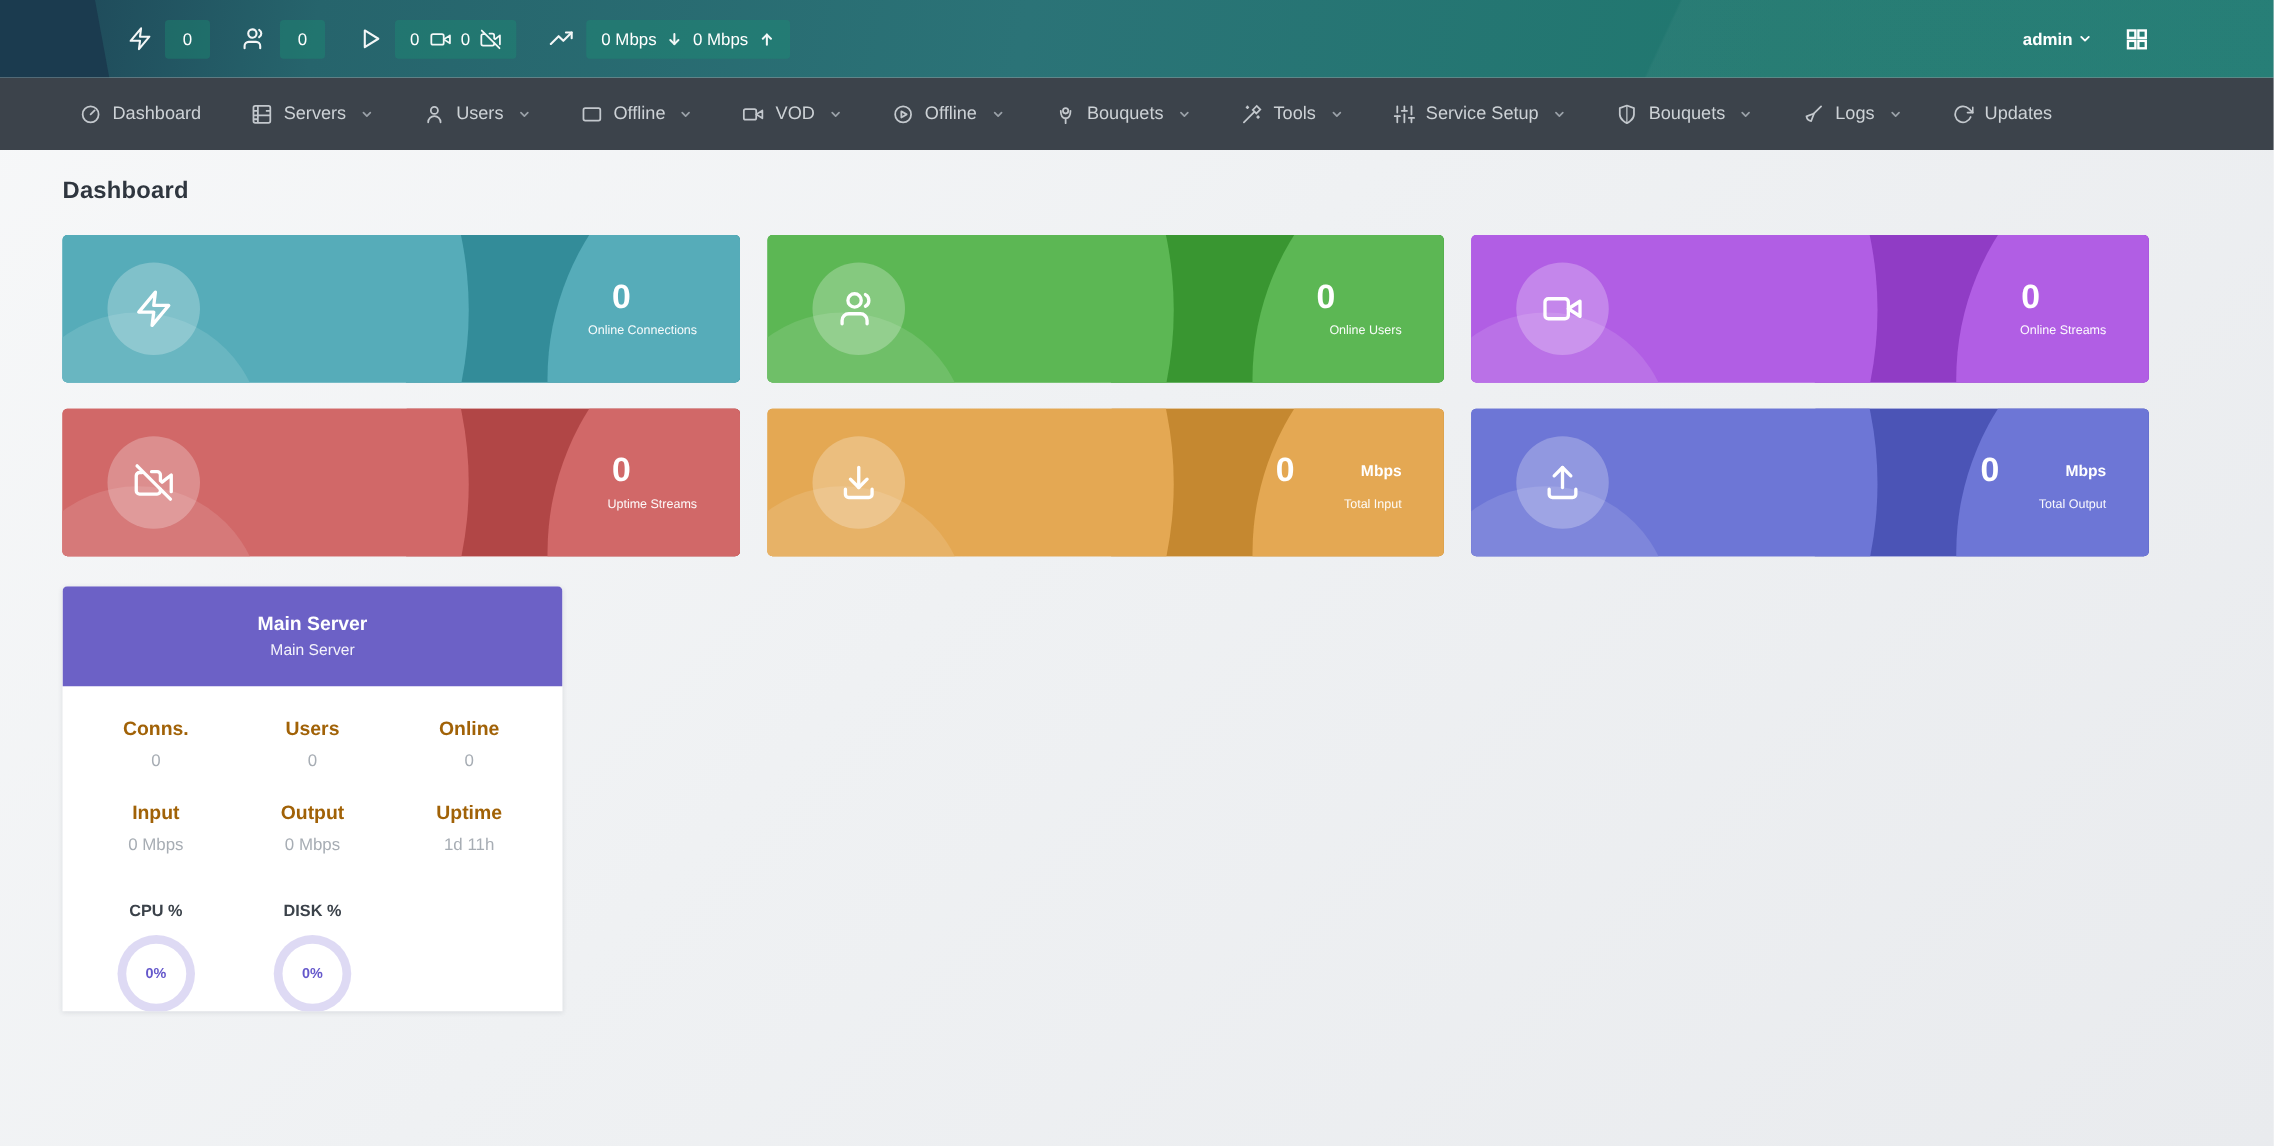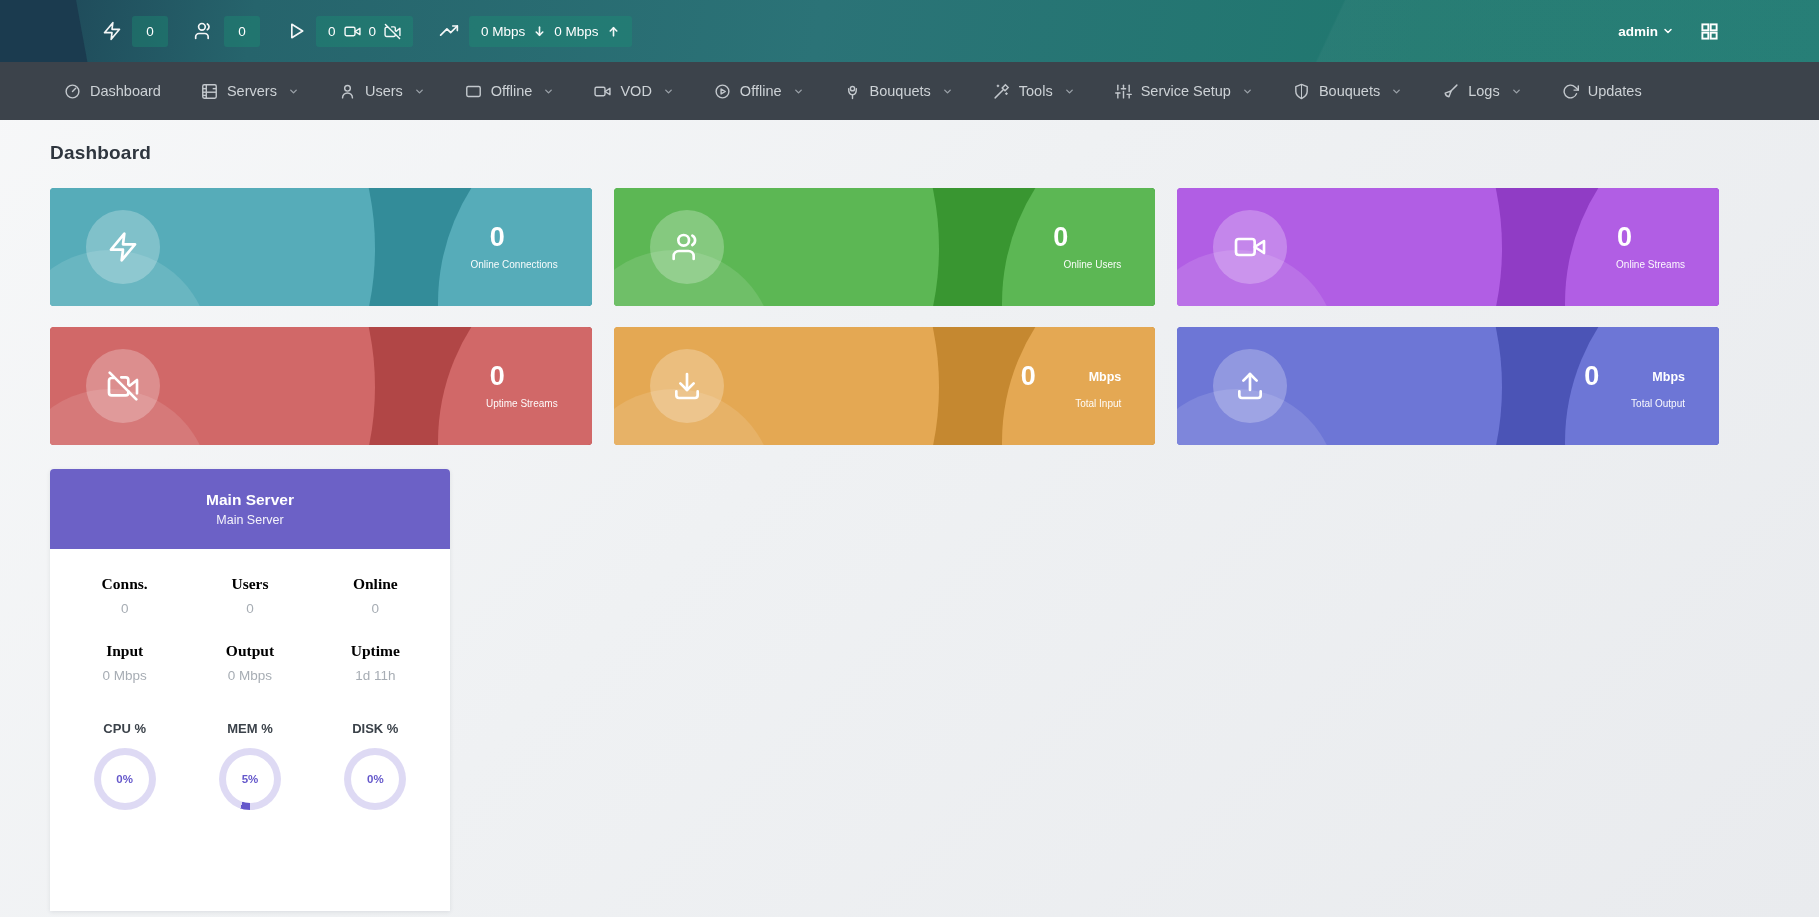--- a/index.html
+++ b/index.html
@@ -82,34 +82,34 @@
     border-radius:50%; background:rgba(255,255,255,0.25);
     display:flex; align-items:center; justify-content:center;
   }
   .stat-text { position:absolute; right:34px; top:50%; transform:translateY(-50%); text-align:right; }
   .stat-value { font-size:27px; font-weight:700; line-height:1; }
   .stat-unit { font-size:12.5px; font-weight:600; margin-left:6px; vertical-align:4px;padding-left:47px; }
   .stat-label { font-size:10px; margin-top:8px; color:rgba(255,255,255,0.96); }
 
   
   .server-card {
-    margin-top:24px; width:400px; height:442px;
+    margin-top:24px; width:400px; height:340px;
     background:#fff; border-radius:4px 4px 0 0;
     box-shadow:0 1px 4px rgba(40,50,70,0.10);
     overflow:hidden;
   }
   .server-head {
     height:80px; color:#fff; text-align:center;
     display:flex; flex-direction:column; align-items:center; justify-content:center;
   }
   .server-title { font-size:15.5px; font-weight:700; }
   .server-sub { font-size:12.5px; margin-top:4px; color:rgba(255,255,255,0.92); }
   .server-body { padding:26px 12px 0; }
   .srv-stats { display:grid; grid-template-columns:repeat(3,1fr); row-gap:26px; text-align:center; }
-  .srv-label { font-size:15.5px; font-weight:700; color:#000000;font-family:Liberation Serif, serif; }
+  .srv-label { font-size:15.5px; font-weight:700; color:#a16207; }
   .srv-value { font-size:13.5px; color:#a7adb4; margin-top:8px; }
   .gauges { margin-top:38px; display:grid; grid-template-columns:repeat(3,1fr); text-align:center; }
   .gauge-label { font-size:13px; font-weight:700; color:#3b424a; margin-bottom:12px; }
   .gauge-ring { position:relative; width:62px; height:62px; border-radius:50%; margin:0 auto; }
   .gauge-ring::before { content:""; position:absolute; inset:7px; background:#fff; border-radius:50%; }
   .gauge-value {
     position:absolute; inset:0; display:flex; align-items:center; justify-content:center;
     font-size:11.5px; font-weight:700; z-index:1;
   }
 </style>
@@ -524,26 +524,20 @@
       </div>
 
       <div class="gauges">
         <div class="gauge">
           <div class="gauge-label">CPU %</div>
           <div class="gauge-ring" style="background: conic-gradient(from 180deg, rgb(101, 88, 203) 0deg, rgb(101, 88, 203) 0%, rgb(222, 218, 244) 0%, rgb(222, 218, 244) 100%);">
             <span class="gauge-value" style="color: rgb(101, 88, 203);">0%</span>
           </div>
         </div>
         <div class="gauge">
-          <div class="gauge-label">MEM %</div>
-          <div class="gauge-ring" style="background: conic-gradient(from 180deg, rgb(101, 88, 203) 0deg, rgb(101, 88, 203) 5%, rgb(222, 218, 244) 5%, rgb(222, 218, 244) 100%);">
-            <span class="gauge-value" style="color: rgb(101, 88, 203);">5%</span>
-          </div>
-        </div>
-        <div class="gauge">
           <div class="gauge-label">DISK %</div>
           <div class="gauge-ring" style="background: conic-gradient(from 180deg, rgb(101, 88, 203) 0deg, rgb(101, 88, 203) 0%, rgb(222, 218, 244) 0%, rgb(222, 218, 244) 100%);">
             <span class="gauge-value" style="color: rgb(101, 88, 203);">0%</span>
           </div>
         </div>
       </div>
     </div>
   </section>
 </main>
 

